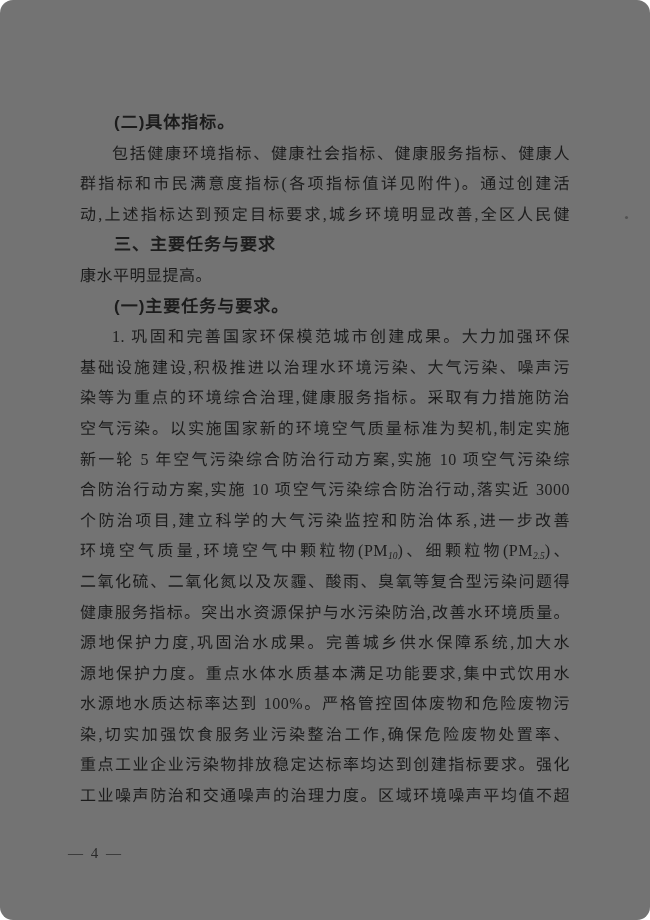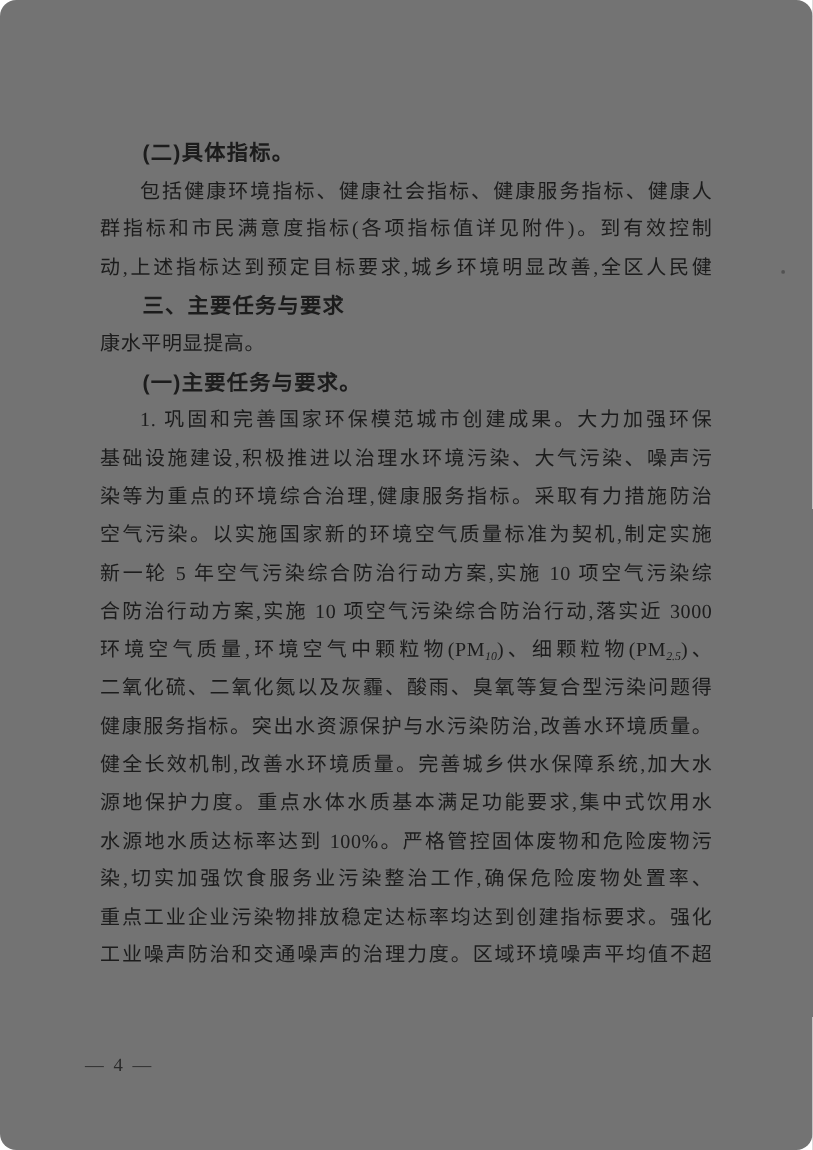--- a/index.html
+++ b/index.html
@@ -73,37 +73,38 @@
     opacity: 0.8;
   }
 </style>
 </head>
 <body>
 
 <div class="page">
   <div class="textblock">
     <div class="line heading indent left">(二)具体指标。</div>
     <div class="line indent">包括健康环境指标、健康社会指标、健康服务指标、健康人</div>
-    <div class="line">群指标和市民满意度指标(各项指标值详见附件)。到有效控制</div>
+    <div class="line">群指标和市民满意度指标(各项指标值详见附件)。通过创建活</div>
     <div class="line">动,上述指标达到预定目标要求,城乡环境明显改善,全区人民健</div>
     <div class="line heading indent left">三、主要任务与要求</div>
     <div class="line left">康水平明显提高。</div>
     <div class="line heading indent left">(一)主要任务与要求。</div>
     <div class="line indent">1. 巩固和完善国家环保模范城市创建成果。大力加强环保</div>
     <div class="line">基础设施建设,积极推进以治理水环境污染、大气污染、噪声污</div>
     <div class="line">染等为重点的环境综合治理,健康服务指标。采取有力措施防治</div>
     <div class="line">空气污染。以实施国家新的环境空气质量标准为契机,制定实施</div>
     <div class="line">新一轮 5 年空气污染综合防治行动方案,实施 10 项空气污染综</div>
     <div class="line">合防治行动方案,实施 10 项空气污染综合防治行动,落实近 3000</div>
+    <div class="line">个防治项目,建立科学的大气污染监控和防治体系,进一步改善</div>
     <div class="line">
       <span>环境空气质量,环境空气中颗粒物(PM</span><sub>10</sub><span>)、细颗粒物(PM</span><sub>2.5</sub><span>)、</span>
     </div>
     <div class="line">二氧化硫、二氧化氮以及灰霾、酸雨、臭氧等复合型污染问题得</div>
     <div class="line">健康服务指标。突出水资源保护与水污染防治,改善水环境质量。</div>
-    <div class="line">健全长效机制,改善水环境质量。完善城乡供水保障系统,加大水</div>
+    <div class="line">源地保护力度,巩固治水成果。完善城乡供水保障系统,加大水</div>
     <div class="line">源地保护力度。重点水体水质基本满足功能要求,集中式饮用水</div>
     <div class="line">水源地水质达标率达到 100%。严格管控固体废物和危险废物污</div>
     <div class="line">染,切实加强饮食服务业污染整治工作,确保危险废物处置率、</div>
     <div class="line">重点工业企业污染物排放稳定达标率均达到创建指标要求。强化</div>
     <div class="line">工业噪声防治和交通噪声的治理力度。区域环境噪声平均值不超</div>
   </div>
 
   <div class="page-number">— 4 —</div>
 
   <div class="speck"></div>

